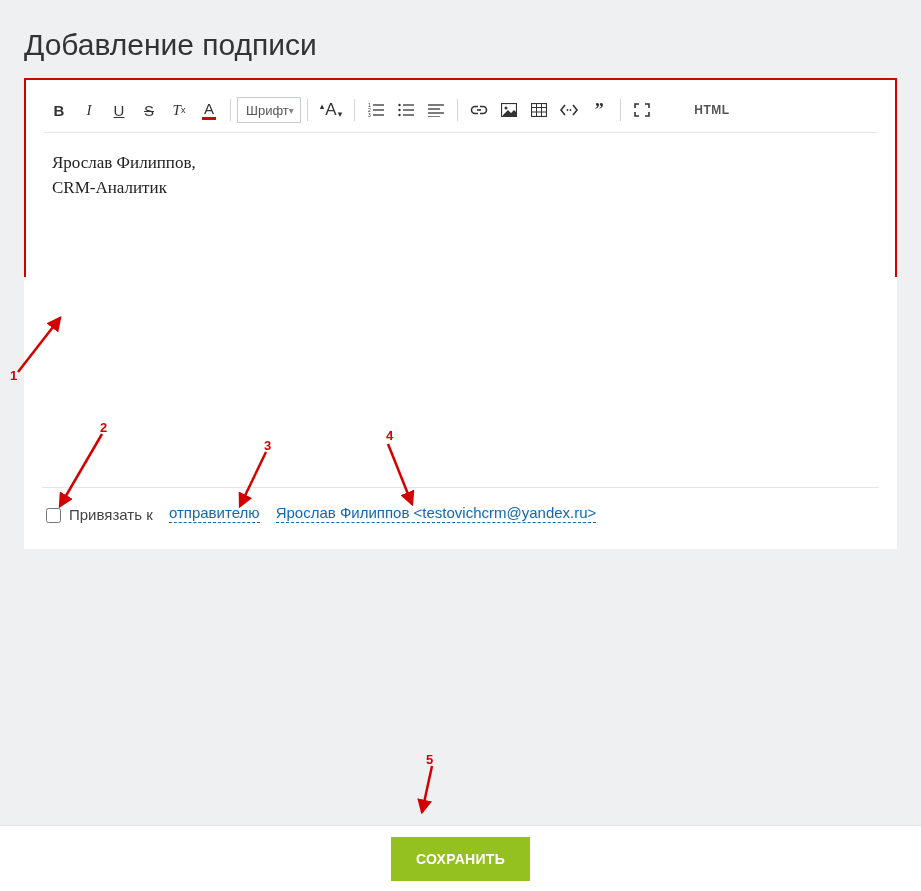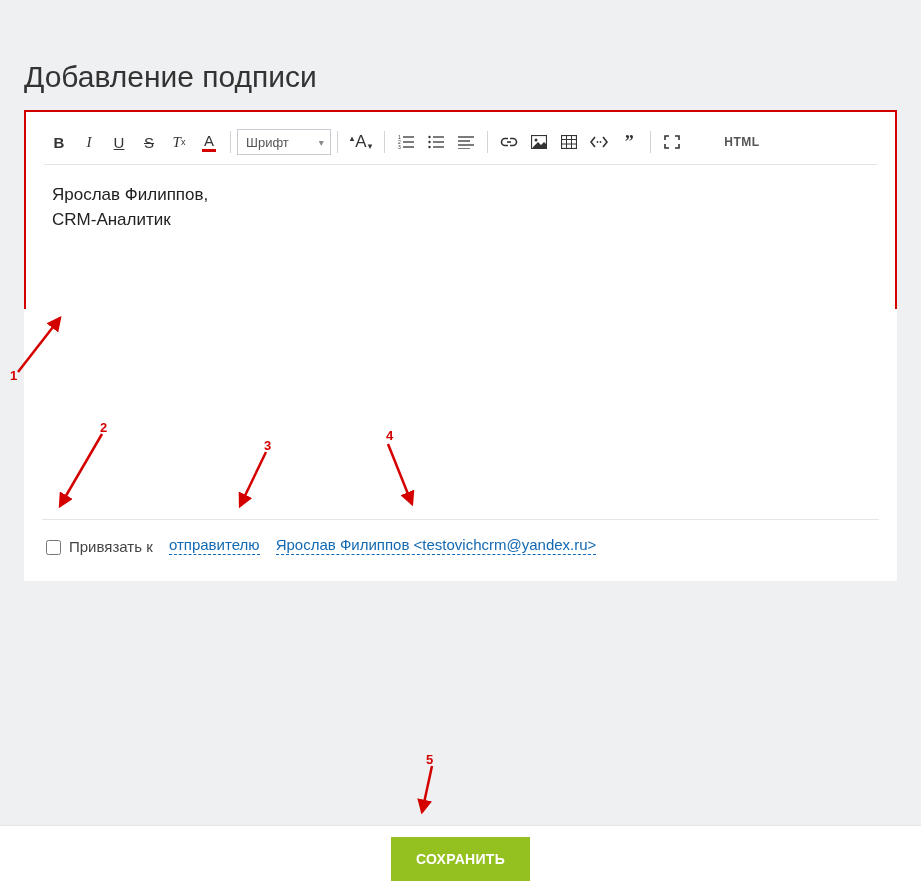--- a/index.html
+++ b/index.html
@@ -9,21 +9,20 @@
     width: 921px;
     height: 891px;
     position: relative;
     overflow: hidden;
   }
   .page-title {
     font-size: 30px;
     font-weight: 300;
     color: #333;
     padding: 28px 0 16px 24px;
-    margin-top: 32px;
   }
   .card {
     background: #fff;
     margin: 0 24px;
     padding: 12px 18px 24px 18px;
     border: 2.5px solid #d40000;
     border-bottom: none;
     position: relative;
   }
   .card-rest {
@@ -56,21 +55,20 @@
     margin: 0 6px;
   }
   .font-select {
     display: inline-flex;
     align-items: center;
     border: 1px solid #c9ccd2;
     height: 26px;
     padding: 0 6px 0 8px;
     font-size: 13px;
     color: #555;
-    gap: 30px;
     cursor: pointer;
     background: #fff;
   }
   .font-select .caret { font-size: 10px; color: #888; }
   .fontsize-btn {
     display: inline-flex;
     align-items: baseline;
     gap: 1px;
     padding: 0 6px;
     cursor: pointer;
@@ -87,20 +85,21 @@
     padding: 0 4px;
     cursor: pointer;
     margin-left: 33px;
   }
   .editor-body {
     padding: 18px 8px 8px 8px;
     font-size: 17px;
     line-height: 1.45;
     color: #222;
     min-height: 120px;
+    font-family: Liberation Serif, serif;
   }
   .cursor-caret {
     display: inline-block;
     width: 1px;
     height: 18px;
     background: #000;
     vertical-align: text-bottom;
     margin-left: -1px;
   }
   .spacer-mid { height: 210px; background: #fff; margin: 0 24px; }

